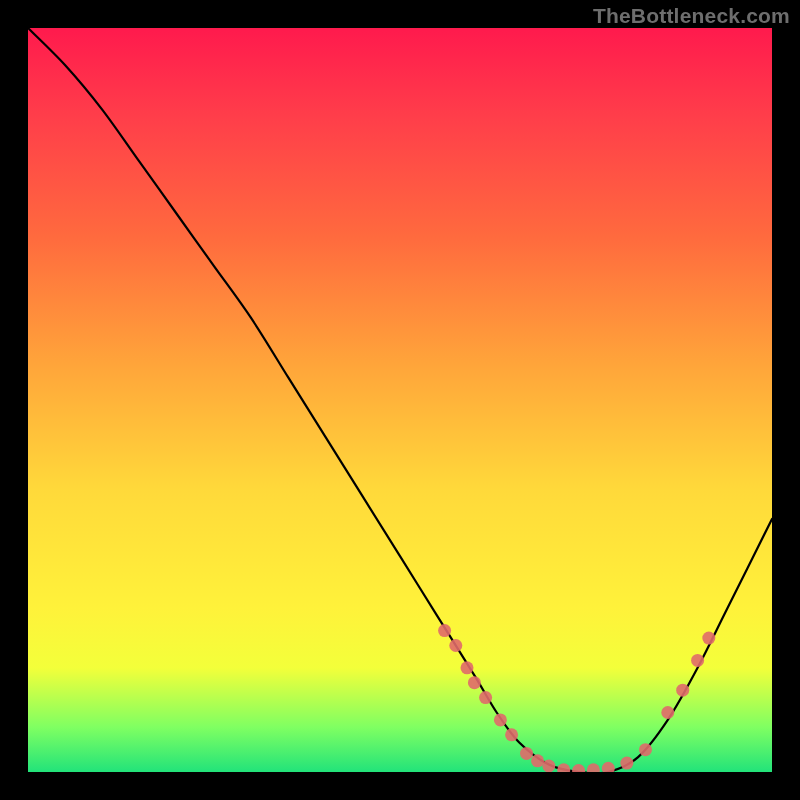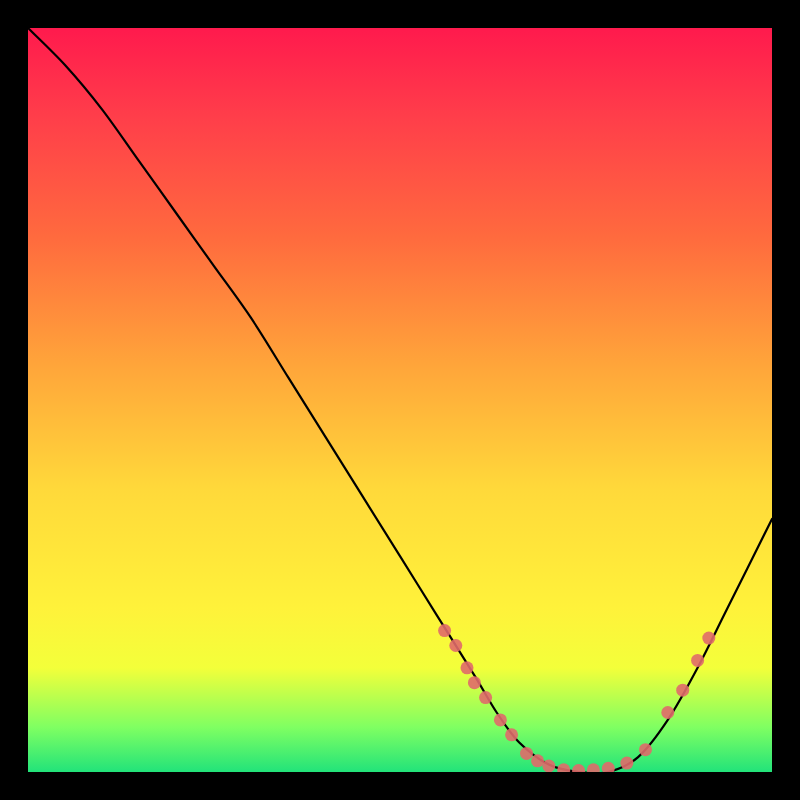--- a/index.html
+++ b/index.html
@@ -47,20 +47,21 @@
     font-size: 21px;
     font-weight: 600;
     color: #6e6e6e;
     letter-spacing: 0.2px;
   }
 </style>
 </head>
 <body>
 
 <div class="stage">
+  <div class="attribution">TheBottleneck.com</div>
   <div class="plot-area">
     <div class="gradient-bg"></div>
     <svg class="curve-svg" viewBox="0 0 744 744" preserveAspectRatio="none">
       <path d="M 0.0 0.0 C 6.2 6.2, 24.8 23.6, 37.2 37.2 C 49.6 50.8, 62.0 65.7, 74.4 81.8 C 86.8 98.0, 99.2 116.6, 111.6 133.9 C 124.0 151.3, 136.4 168.6, 148.8 186.0 C 161.2 203.4, 173.6 220.7, 186.0 238.1 C 198.4 255.4, 210.8 271.6, 223.2 290.2 C 235.6 308.8, 248.0 329.8, 260.4 349.7 C 272.8 369.5, 285.2 389.4, 297.6 409.2 C 310.0 429.0, 322.4 448.9, 334.8 468.7 C 347.2 488.6, 359.6 508.4, 372.0 528.2 C 384.4 548.1, 396.8 567.9, 409.2 587.8 C 421.6 607.6, 436.5 631.2, 446.4 647.3 C 456.3 663.4, 461.3 673.3, 468.7 684.5 C 476.2 695.6, 482.4 705.6, 491.0 714.2 C 499.7 722.9, 510.9 731.6, 520.8 736.6 C 530.7 741.5, 540.6 742.8, 550.6 744.0 C 560.5 745.2, 570.4 746.5, 580.3 744.0 C 590.2 741.5, 600.2 737.8, 610.1 729.1 C 620.0 720.4, 629.9 706.8, 639.8 691.9 C 649.8 677.0, 659.7 658.4, 669.6 639.8 C 679.5 621.2, 687.0 605.1, 699.4 580.3 C 711.8 555.5, 736.6 505.9, 744.0 491.0" id="curvePath" fill="none" stroke="#000" stroke-width="2.2" stroke-linejoin="round" stroke-linecap="round"></path>
       <g id="markerGroup">
           <circle cx="416.6" cy="602.6" r="6.5" fill="#e06a6a" fill-opacity="0.9"></circle>
           <circle cx="427.8" cy="617.5" r="6.5" fill="#e06a6a" fill-opacity="0.9"></circle>
           <circle cx="439.0" cy="639.8" r="6.5" fill="#e06a6a" fill-opacity="0.9"></circle>
           <circle cx="446.4" cy="654.7" r="6.5" fill="#e06a6a" fill-opacity="0.9"></circle>
           <circle cx="457.6" cy="669.6" r="6.5" fill="#e06a6a" fill-opacity="0.9"></circle>

